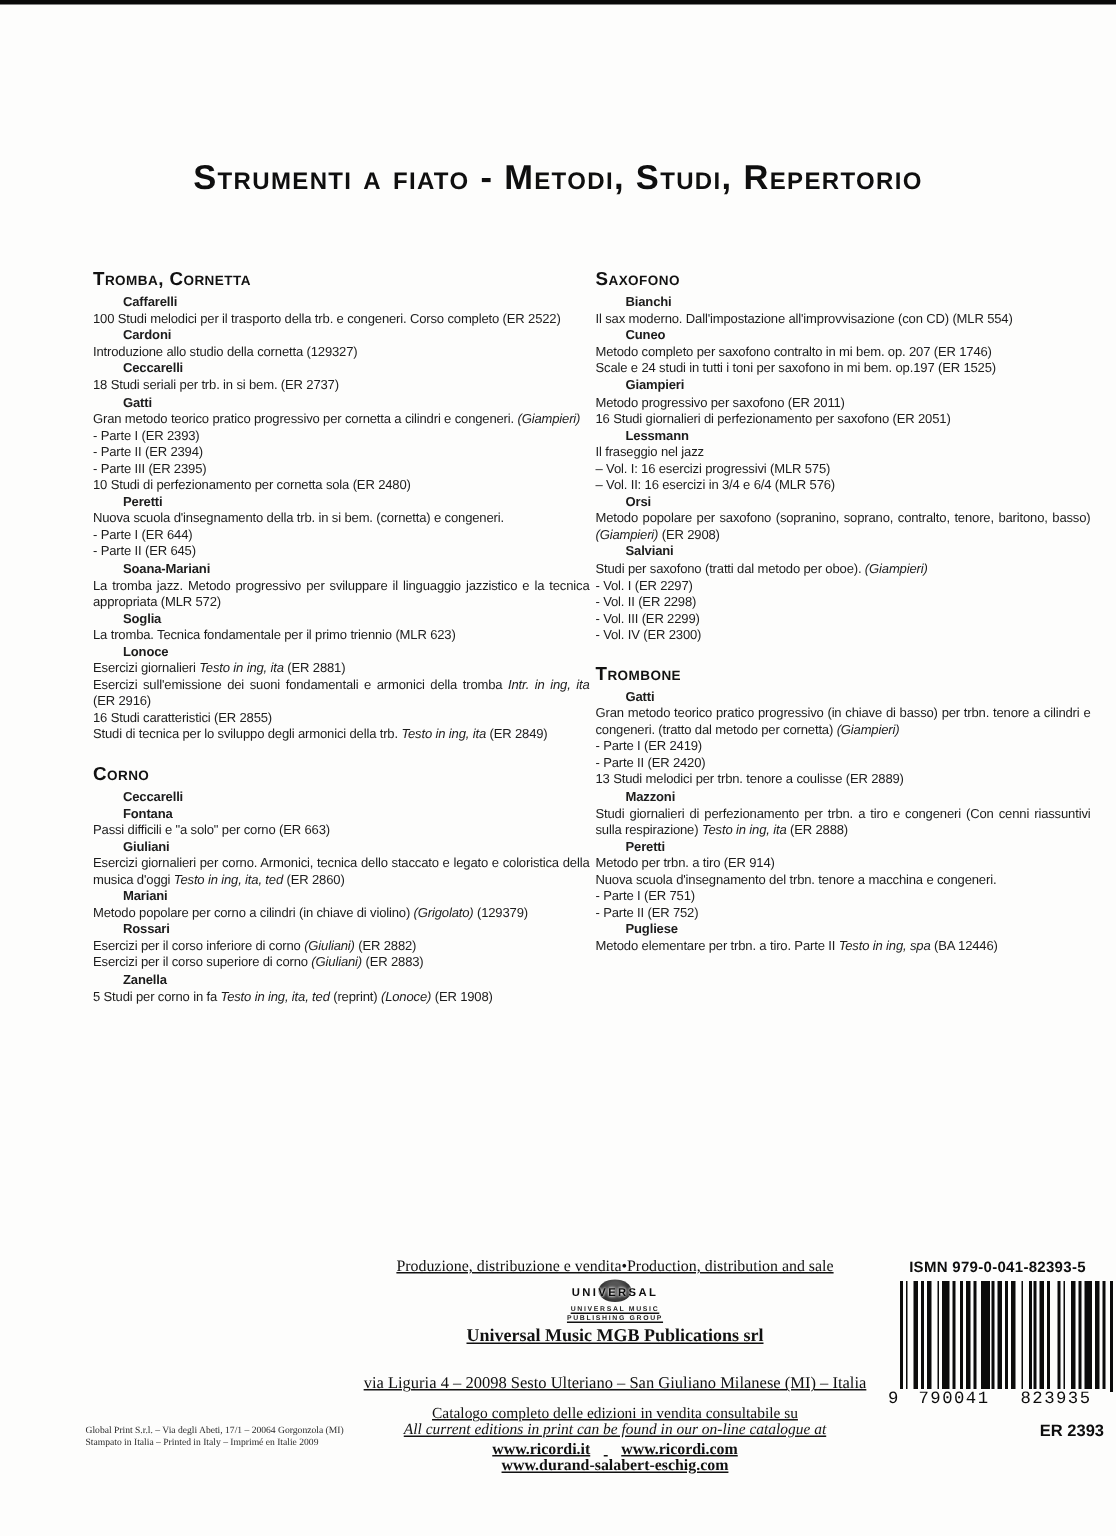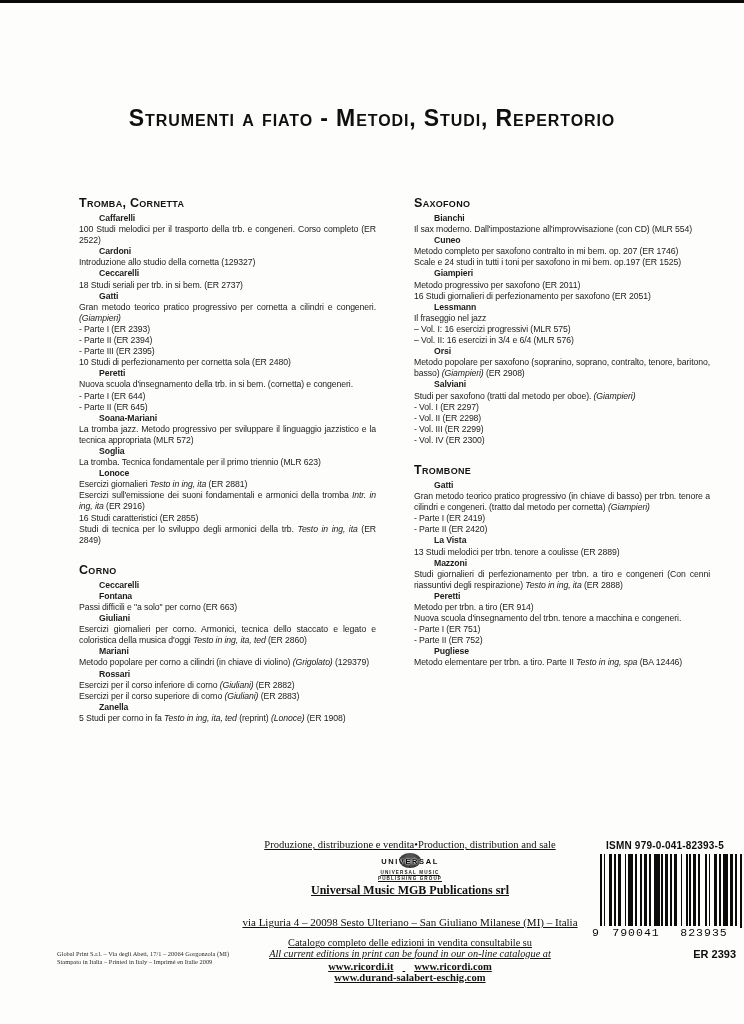--- a/index.html
+++ b/index.html
@@ -9,21 +9,21 @@
   }
   .scan-edge-top{position:absolute;top:0;left:0;width:744px;height:3px;background:#0a0a0a;}
   .page-title{
     position:absolute;top:105px;left:0;width:744px;text-align:center;
     font-weight:bold;font-size:23px;font-variant:small-caps;letter-spacing:.9px;color:#0f0f0f;
   }
   .catalog{position:absolute;top:179px;left:62px;width:665px;display:flex;gap:4px;}
   .col{flex:0 0 auto;}
   .col-0{width:331px;}
   .col-1{width:330px;}
-  section{margin:17px;}
+  section{margin:0;}
   section + section{margin-top:13px;}
   .section-heading{
     font-size:12.5px;font-weight:bold;font-variant:small-caps;letter-spacing:.3px;
     margin:0 0 3px 0;color:#111;
   }
   .col p{margin:0;font-size:8.7px;line-height:11.1px;letter-spacing:-.1px;}
   p.composer{font-weight:bold;padding-left:20px;}
   p.item{text-align:justify;}
   p.item i{font-style:italic;}
 
@@ -149,24 +149,23 @@
         <p class="item"><span>- Vol. II (ER 2298)</span></p>
         <p class="item"><span>- Vol. III (ER 2299)</span></p>
         <p class="item"><span>- Vol. IV (ER 2300)</span></p>
       </section>
       <section>
         <h2 class="section-heading">Trombone</h2>
         <p class="composer">Gatti</p>
         <p class="item"><span>Gran metodo teorico pratico progressivo (in chiave di basso) per trbn. tenore a cilindri e congeneri. (tratto dal metodo per cornetta) </span><i>(Giampieri)</i></p>
         <p class="item"><span>- Parte I (ER 2419)</span></p>
         <p class="item"><span>- Parte II (ER 2420)</span></p>
-        <p class="composer">La Vista</p>
         <p class="item"><span>13 Studi melodici per trbn. tenore a coulisse (ER 2889)</span></p>
         <p class="composer">Mazzoni</p>
-        <p class="item"><span>Studi giornalieri di perfezionamento per trbn. a tiro e congeneri (Con cenni riassuntivi degli respirazione) </span><i>Testo in ing, ita</i><span> (ER 2888)</span></p>
+        <p class="item"><span>Studi giornalieri di perfezionamento per trbn. a tiro e congeneri (Con cenni riassuntivi sulla respirazione) </span><i>Testo in ing, ita</i><span> (ER 2888)</span></p>
         <p class="composer">Peretti</p>
         <p class="item"><span>Metodo per trbn. a tiro (ER 914)</span></p>
         <p class="item"><span>Nuova scuola d'insegnamento del trbn. tenore a macchina e congeneri.</span></p>
         <p class="item"><span>- Parte I (ER 751)</span></p>
         <p class="item"><span>- Parte II (ER 752)</span></p>
         <p class="composer">Pugliese</p>
         <p class="item"><span>Metodo elementare per trbn. a tiro. Parte II </span><i>Testo in ing, spa</i><span> (BA 12446)</span></p>
       </section>
     </div>
 </div>

